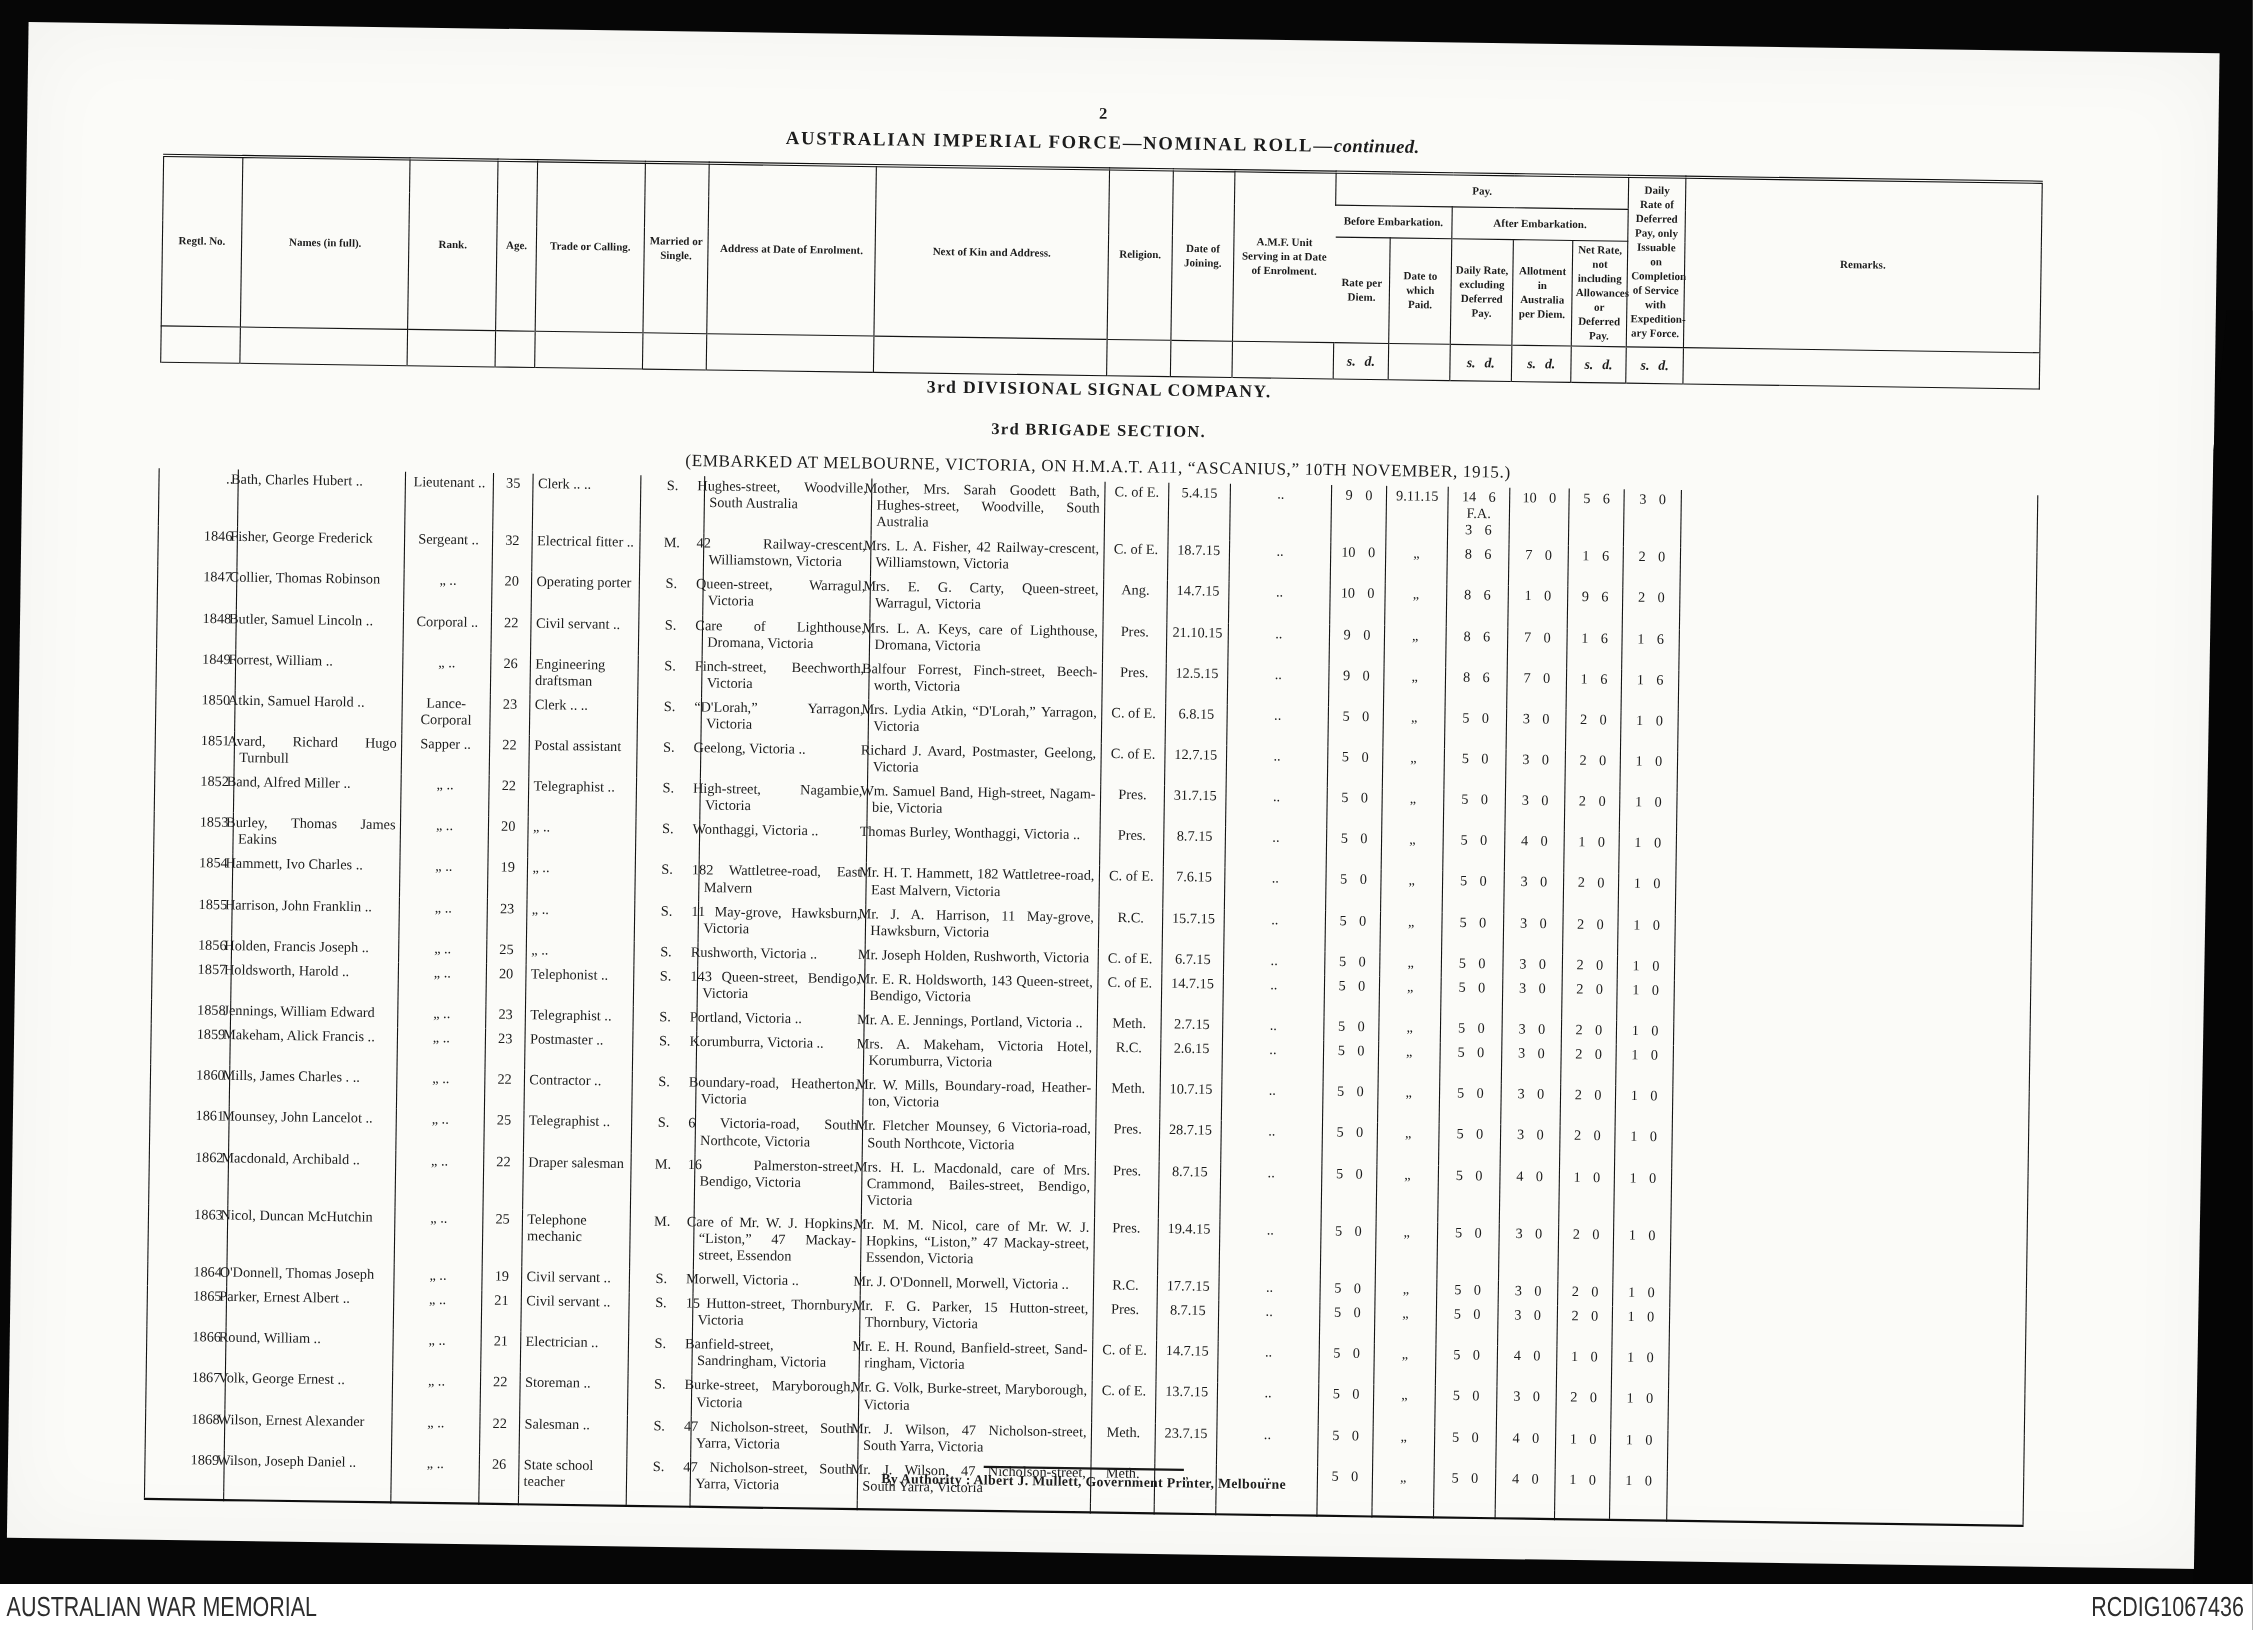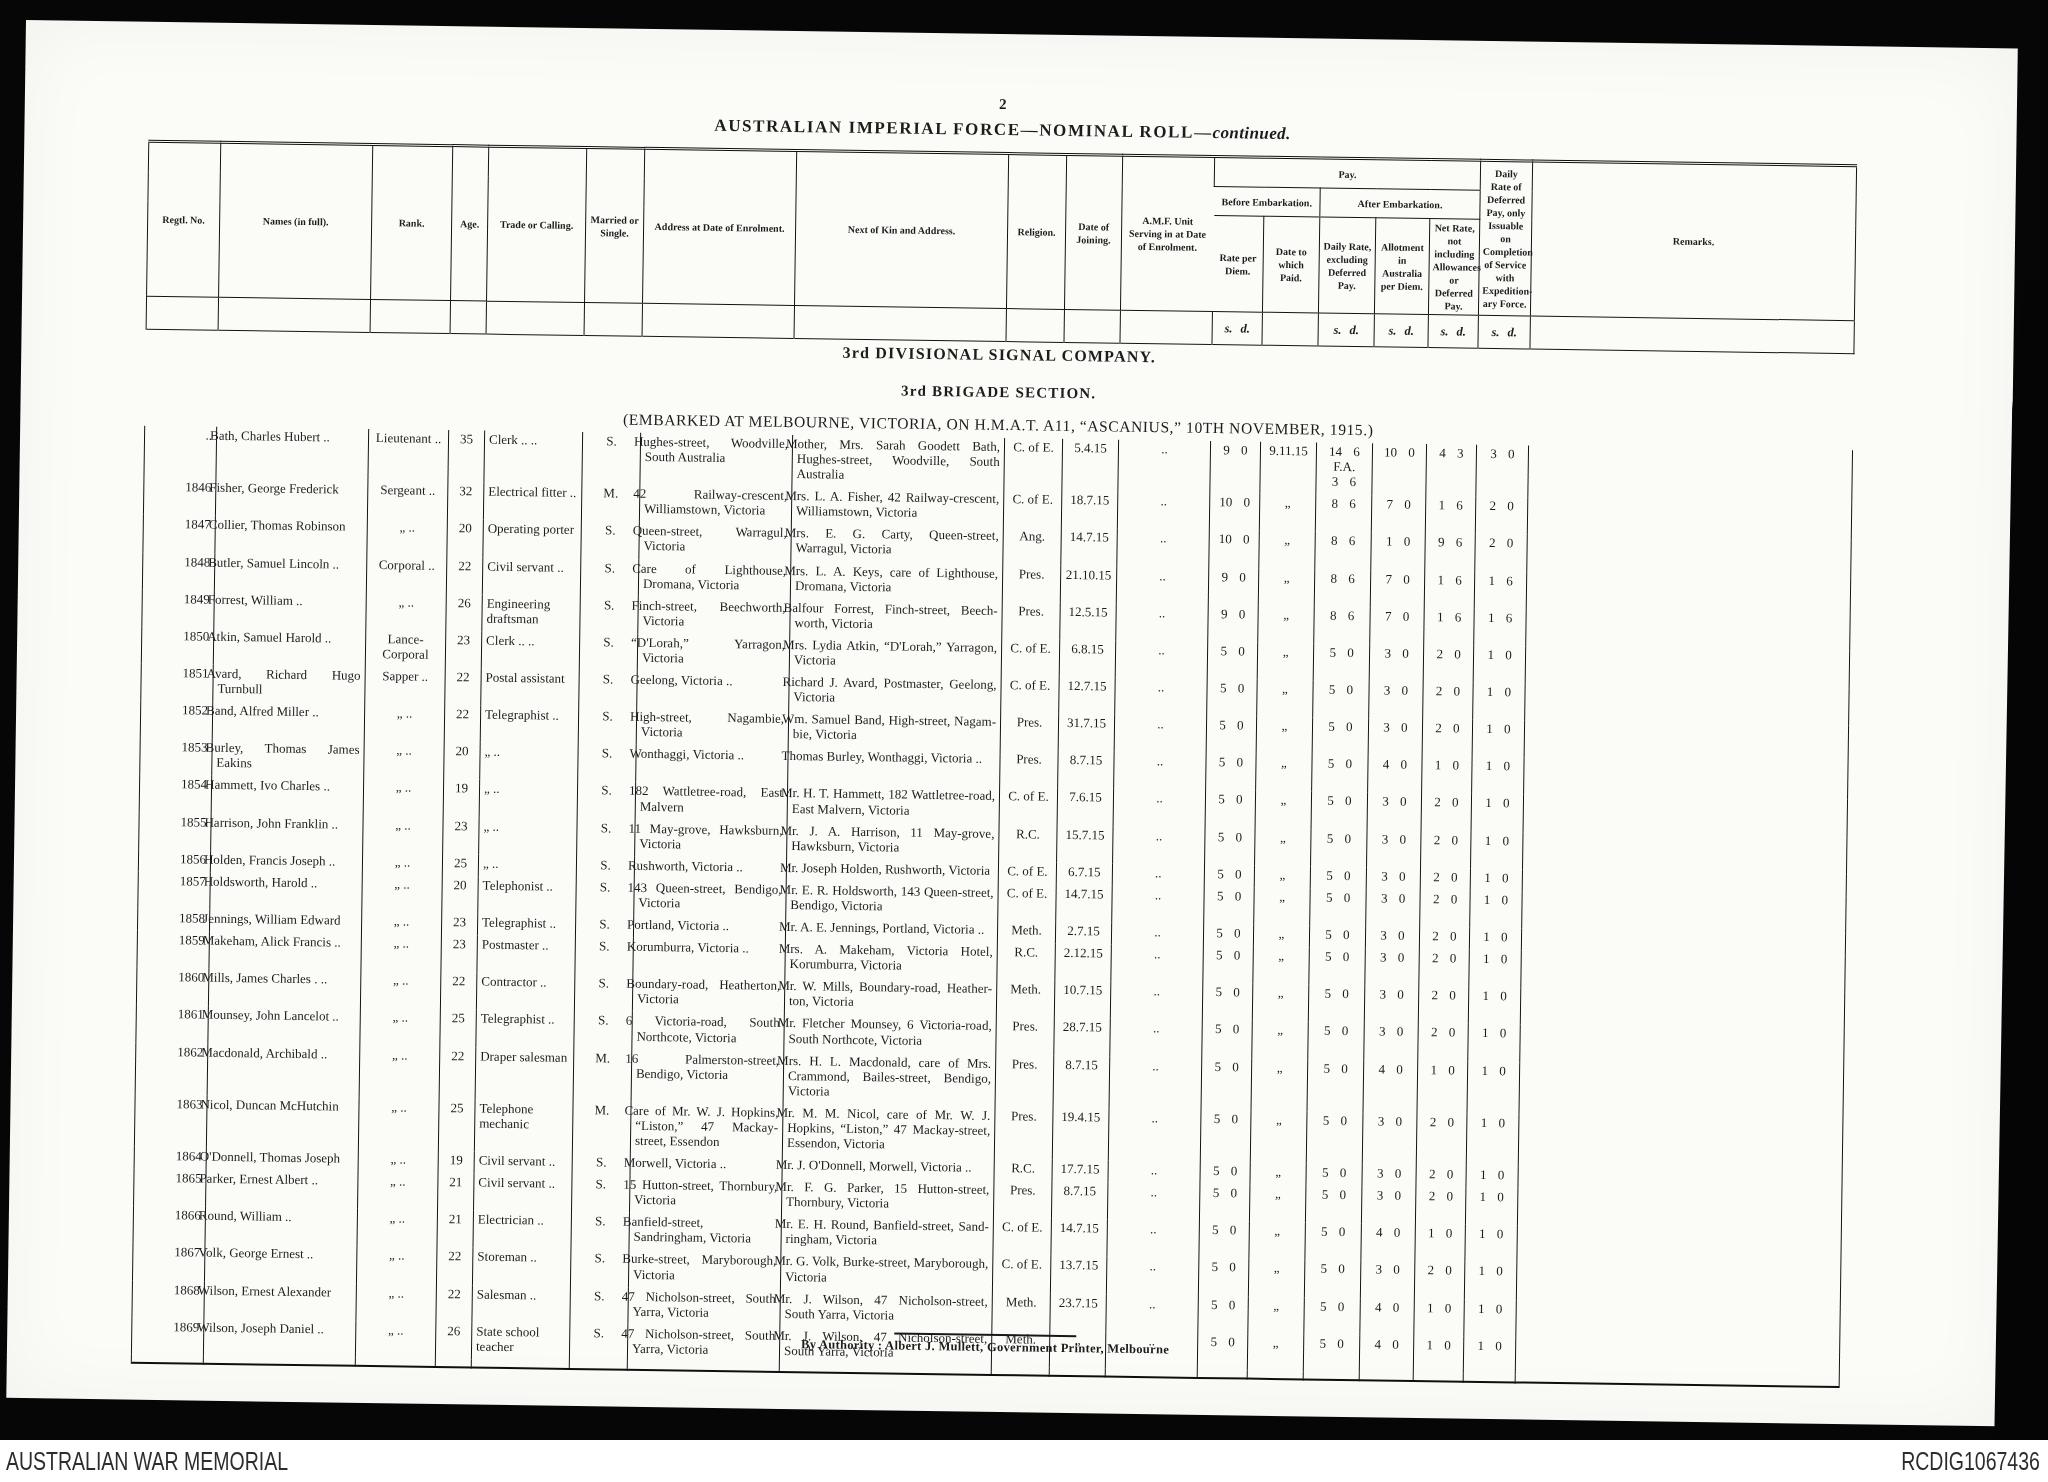--- a/index.html
+++ b/index.html
@@ -207,21 +207,21 @@
             <td class="c-nok">Mother, Mrs. Sarah Goodett Bath, Hughes-street, Woodville, South Australia</td>
             <td class="c-rel">C. of E.</td>
             <td class="c-joined">5.4.15</td>
             <td class="c-amf">..</td>
             <td class="c-rate">9 0</td>
             <td class="c-paid">9.11.15</td>
             <td class="c-daily">14 6
 F.A.
 3 6</td>
             <td class="c-allot">10 0</td>
-            <td class="c-net">4 3</td>
+            <td class="c-net">5 6</td>
             <td class="c-def">3 0</td>
             <td class="c-remarks"></td>
           </tr>
           <tr>
             <td class="c-no">1846</td>
             <td class="c-name">Fisher, George Frederick</td>
             <td class="c-rank">Sergeant ..</td>
             <td class="c-age">32</td>
             <td class="c-trade">Electrical fitter ..</td>
             <td class="c-ms">M.</td>
@@ -481,21 +481,21 @@
           <tr>
             <td class="c-no">1859</td>
             <td class="c-name">Makeham, Alick Francis ..</td>
             <td class="c-rank">„   ..</td>
             <td class="c-age">23</td>
             <td class="c-trade">Postmaster ..</td>
             <td class="c-ms">S.</td>
             <td class="c-address">Korumburra, Victoria ..</td>
             <td class="c-nok">Mrs. A. Makeham, Victoria Hotel, Korum­burra, Victoria</td>
             <td class="c-rel">R.C.</td>
-            <td class="c-joined">2.12.15</td>
+            <td class="c-joined">2.6.15</td>
             <td class="c-amf">..</td>
             <td class="c-rate">5 0</td>
             <td class="c-paid">„</td>
             <td class="c-daily">5 0</td>
             <td class="c-allot">3 0</td>
             <td class="c-net">2 0</td>
             <td class="c-def">1 0</td>
             <td class="c-remarks"></td>
           </tr>
           <tr>

